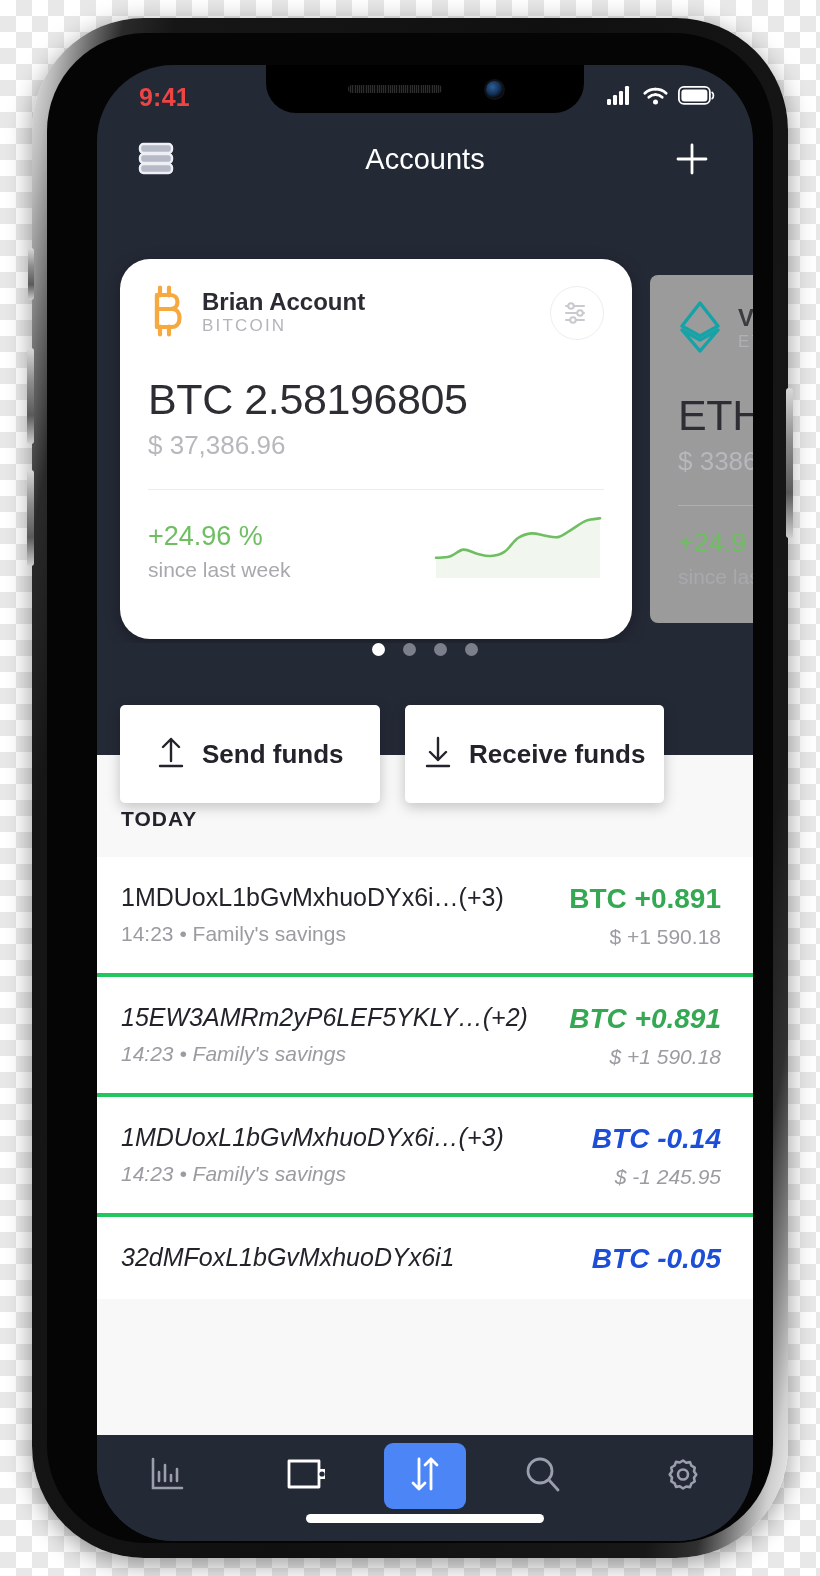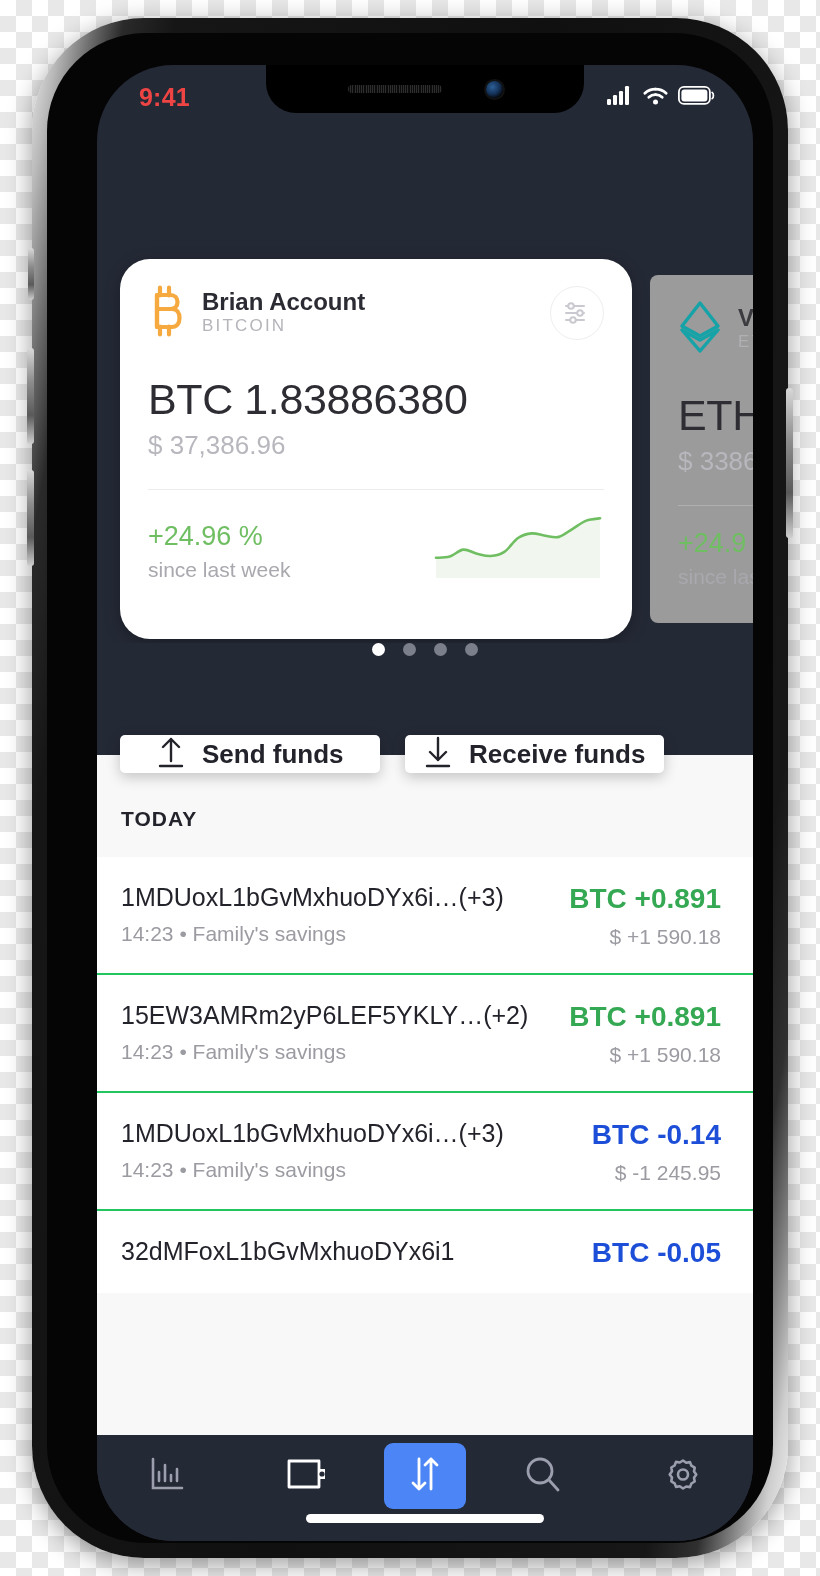--- a/index.html
+++ b/index.html
@@ -252,21 +252,20 @@
   .dot.active { background: #ffffff; }
 
   
   #funds-row {
     position: absolute;
     left: 23px; top: 640px;
     width: 544px; height: 98px;
     display: flex;
     gap: 25px;
     z-index: 15;
-    align-items: center;
   }
   .funds-btn {
     flex: 1;
     background: #ffffff;
     border-radius: 5px;
     display: flex;
     align-items: center;
     justify-content: center;
     gap: 16px;
     box-shadow: 0 4px 14px rgba(0,0,0,.22);
@@ -297,21 +296,21 @@
     background: #f8f8f9;
   }
   #tx-list { background: #ffffff; }
   .tx-row {
     padding: 26px 32px 24px 24px;
     display: flex;
     justify-content: space-between;
     align-items: flex-start;
     cursor: pointer;
   }
-  .tx-row + .tx-row { border-top: 2px solid #22c55e; }
+  .tx-row + .tx-row { border-top: 4px solid #22c55e; font-style: italic; }
   .tx-left { min-width: 0; }
   .tx-address {
     font-size: 25px;
     color: #23232b;
     white-space: nowrap;
   }
   .tx-meta {
     font-size: 21px;
     color: #9b9ba2;
     margin-top: 10px;
@@ -415,20 +414,35 @@
           <span>
             <svg width="37" height="19" viewBox="0 0 37 19">
               <rect x="0.9" y="0.9" width="31" height="17" rx="5" fill="none" stroke="#fff" stroke-width="1.8"></rect>
               <rect x="3.4" y="3.4" width="26" height="12" rx="3" fill="#fff"></rect>
               <path d="M34.2 6.5c1.6.8 1.6 5.2 0 6" stroke="#fff" stroke-width="1.8" fill="none" stroke-linecap="round"></path>
             </svg>
           </span>
         </div>
       </div>
 
+      <div id="nav-bar">
+        <div class="nav-icon-btn">
+          <svg width="40" height="34" viewBox="0 0 40 34">
+            <rect x="2" y="2" width="32" height="9" rx="3.5" fill="#b6bac6" stroke="#eef0f5" stroke-width="2.4"></rect>
+            <rect x="2" y="12" width="32" height="9" rx="3.5" fill="#b6bac6" stroke="#eef0f5" stroke-width="2.4"></rect>
+            <rect x="2" y="22" width="32" height="9" rx="3.5" fill="#b6bac6" stroke="#eef0f5" stroke-width="2.4"></rect>
+          </svg>
+        </div>
+        <div id="nav-title">Accounts</div>
+        <div class="nav-icon-btn">
+          <svg width="38" height="38" viewBox="0 0 38 38">
+            <path d="M19 5V33M5 19H33" stroke="#fff" stroke-width="2.8" stroke-linecap="round"></path>
+          </svg>
+        </div>
+      </div>
 
       <div id="cards-area">
 
         <div class="account-card" id="card-secondary">
           <div class="card-head">
             <div class="card-head-left">
               <span>
                 <svg width="44" height="52" viewBox="0 0 44 52">
                   <path d="M22 2 L40 25 L22 35 L4 25 Z" fill="none" stroke="#15a3a8" stroke-width="3.4" stroke-linejoin="round"></path>
                   <path d="M4 29 L22 50 L40 29 L22 39 Z" fill="none" stroke="#15a3a8" stroke-width="3.4" stroke-linejoin="round"></path>
@@ -475,21 +489,21 @@
                   <path d="M4 8h18"></path>
                   <path d="M4 15h18"></path>
                   <path d="M4 22h18"></path>
                 </g>
                 <circle cx="9" cy="8" r="2.8" fill="#fff" stroke="#c9c9cf" stroke-width="2"></circle>
                 <circle cx="18" cy="15" r="2.8" fill="#fff" stroke="#c9c9cf" stroke-width="2"></circle>
                 <circle cx="11" cy="22" r="2.8" fill="#fff" stroke="#c9c9cf" stroke-width="2"></circle>
               </svg>
             </div>
           </div>
-          <div class="balance-crypto">BTC 1.83886380</div>
+          <div class="balance-crypto">BTC 2.58196805</div>
           <div class="balance-fiat">$ 37,386.96</div>
           <div class="card-divider"></div>
           <div class="card-foot">
             <div>
               <div class="change-pct">+24.96 %</div>
               <div class="change-sub">since last week</div>
             </div>
             <span class="sparkline">
               <svg id="sparkline-svg" width="172" height="66" viewBox="0 0 172 66" preserveAspectRatio="none">
                 <path id="spark-area" fill="#F1F7EE" d="M4.00,45.76 C6.28,45.57 13.11,45.95 17.67,44.60 C22.22,43.25 26.78,38.12 31.33,37.64 C35.89,37.16 40.44,40.64 45.00,41.70 C49.56,42.76 54.11,44.31 58.67,44.02 C63.22,43.73 67.78,42.96 72.33,39.96 C76.89,36.96 81.44,29.13 86.00,26.04 C90.56,22.95 95.11,21.79 99.67,21.40 C104.22,21.01 108.78,23.14 113.33,23.72 C117.89,24.30 122.44,26.04 127.00,24.88 C131.56,23.72 136.11,19.47 140.67,16.76 C145.22,14.05 149.78,10.38 154.33,8.64 C158.89,6.90 165.72,6.71 168.00,6.32 L168.00,66 L4.00,66 Z"></path>

